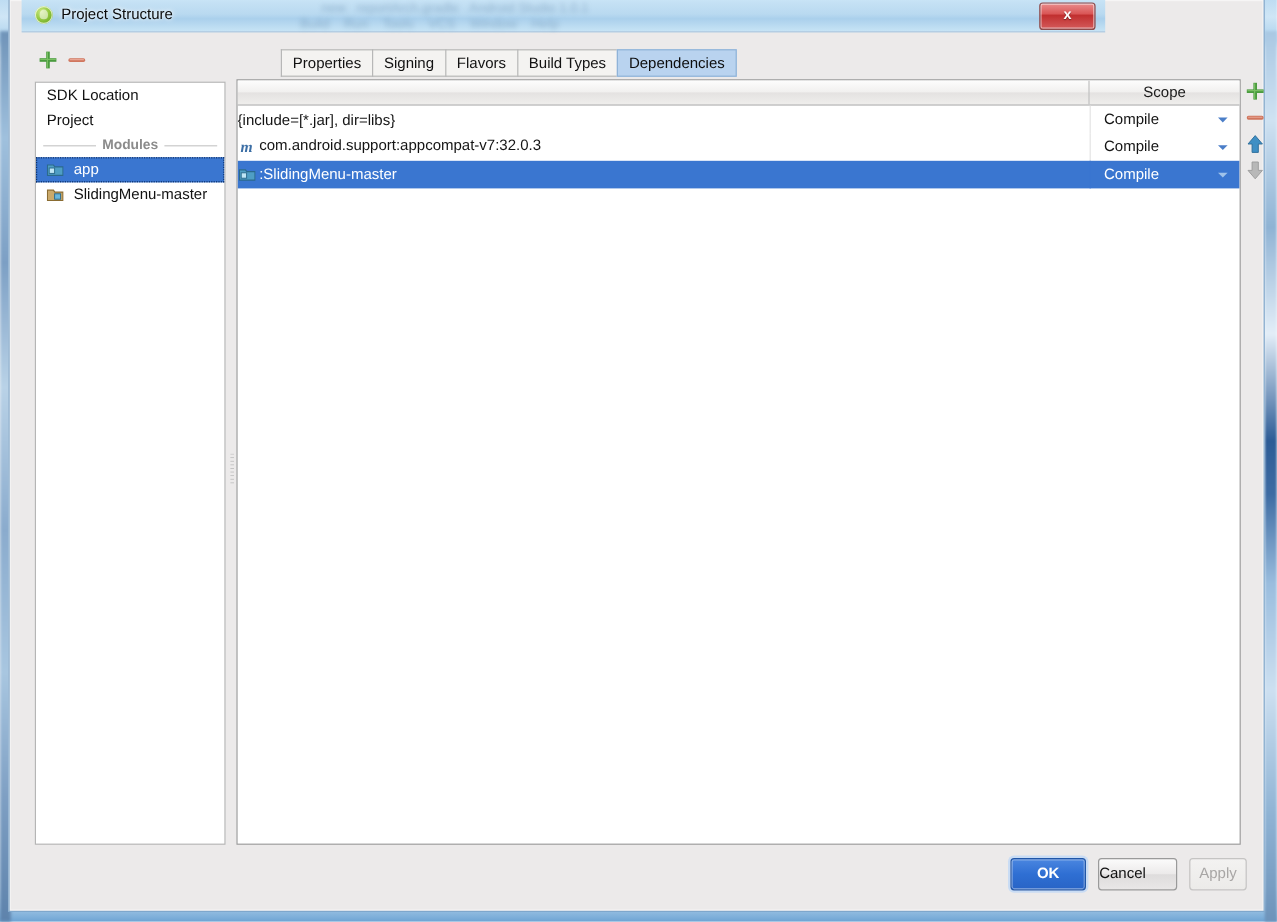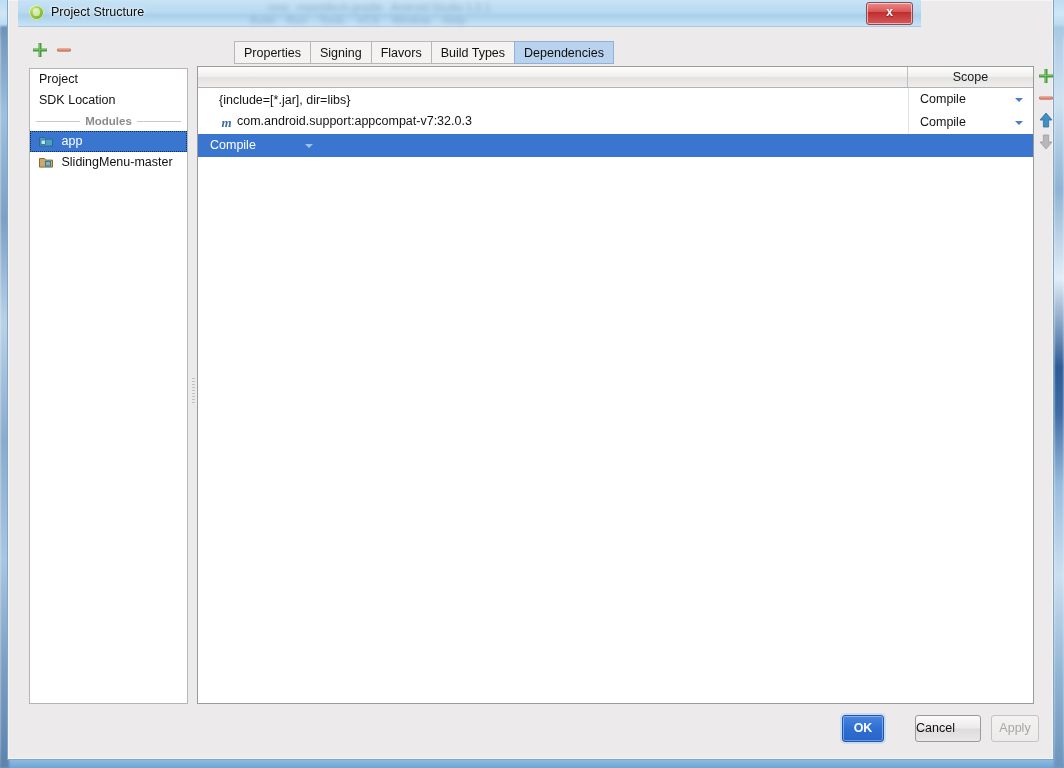--- a/index.html
+++ b/index.html
@@ -268,21 +268,21 @@
     position: relative;
     display: flex;
     height: 23px;
     align-items: center;
     font-size: 12.5px;
     color: #141414;
     cursor: pointer;
   }
   .row .cell-name {
     flex: 1 1 auto;
-    padding-left: 21px;
+    padding-left: 0;
     white-space: nowrap;
     overflow: hidden;
   }
   .row .cell-scope {
     width: 125px;
     position: relative;
     padding-left: 11px;
     box-sizing: border-box;
     white-space: nowrap;
     border-left: 1px solid #e4e4e4;
@@ -336,21 +336,21 @@
     position: absolute;
     top: 10px;
     height: 27px;
     font-size: 12.5px;
     border-radius: 3px;
     box-sizing: border-box;
     cursor: pointer;
     font-family: "Liberation Sans", sans-serif;
   }
   #ok-button {
-    left: 826px; width: 42px;
+    left: 826px; width: 63px;
     background: linear-gradient(180deg,#4a86e0 0%,#2f6fd3 50%,#2864c6 100%);
     border: 1px solid #2056a8;
     color: #ffffff;
     font-weight: bold;
     box-shadow: 0 0 0 1px rgba(255,255,255,.35) inset, 0 0 0 2px #c9dcf4;
   }
   #cancel-button {
     left: 899px; width: 66px;
     background: linear-gradient(180deg,#fbfbfb 0%,#eceaea 48%,#dedcdc 52%,#e9e7e7 100%);
     border: 1px solid #9a9a9a;
@@ -396,25 +396,25 @@
         <svg width="20" height="20" viewBox="0 0 20 20">
           <rect x="3" y="8.5" width="14" height="3.2" rx="1.4" fill="#d0765e"></rect>
           <rect x="4" y="9.2" width="12" height="1" rx=".5" fill="#e8a493"></rect>
         </svg>
       </div>
     </div>
 
     <div id="module-list">
 
       <div class="tree-row">
+        <span>SDK Location</span>
+      </div>
+
+      <div class="tree-row">
         <span>Project</span>
-      </div>
-
-      <div class="tree-row">
-        <span>SDK Location</span>
       </div>
 
       <div class="tree-row sep">
         <span class="line l"></span>
         <span>Modules</span>
         <span class="line r"></span>
       </div>
 
       <div class="tree-row module selected">
         <span class="mod-icon">
@@ -479,20 +479,28 @@
         <div class="cell-name">
           <span class="m-icon">m</span><span>com.android.support:appcompat-v7:32.0.3</span>
         </div>
         <div class="cell-scope">
           <span>Compile</span>
           <span class="combo-arrow"></span>
         </div>
       </div>
 
       <div class="row selected">
+        <div class="cell-name">
+          <span class="dep-mod-icon">
+            <svg width="14" height="12" viewBox="0 0 14 12">
+              <path d="M0.5 2.5h5l1.2 1.6h6.8v7H0.5z" fill="#4f9ec4" stroke="#2b6a8c" stroke-width="1"></path>
+              <rect x="2" y="5" width="4.5" height="4.5" fill="#bfe6f5" stroke="#2b6a8c" stroke-width=".8"></rect>
+            </svg>
+          </span><span>:SlidingMenu-master</span>
+        </div>
         <div class="cell-scope">
           <span>Compile</span>
           <span class="combo-arrow"></span>
         </div>
       </div>
 
     </div>
 
     <div id="dep-toolbar">
       <div class="tbtn" style="top:0;">

